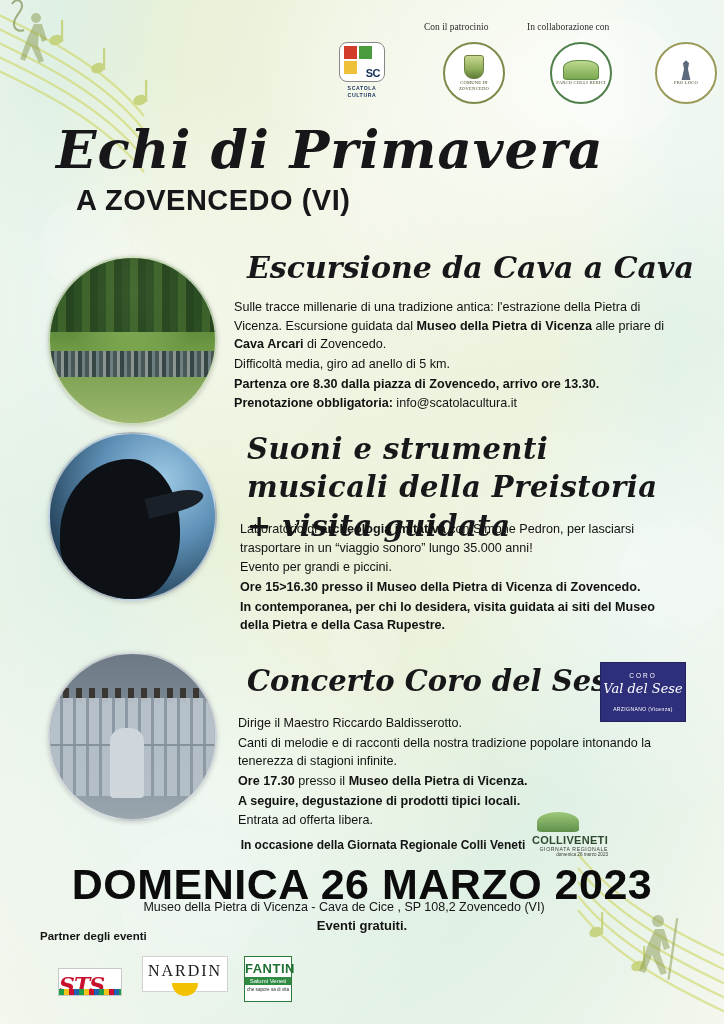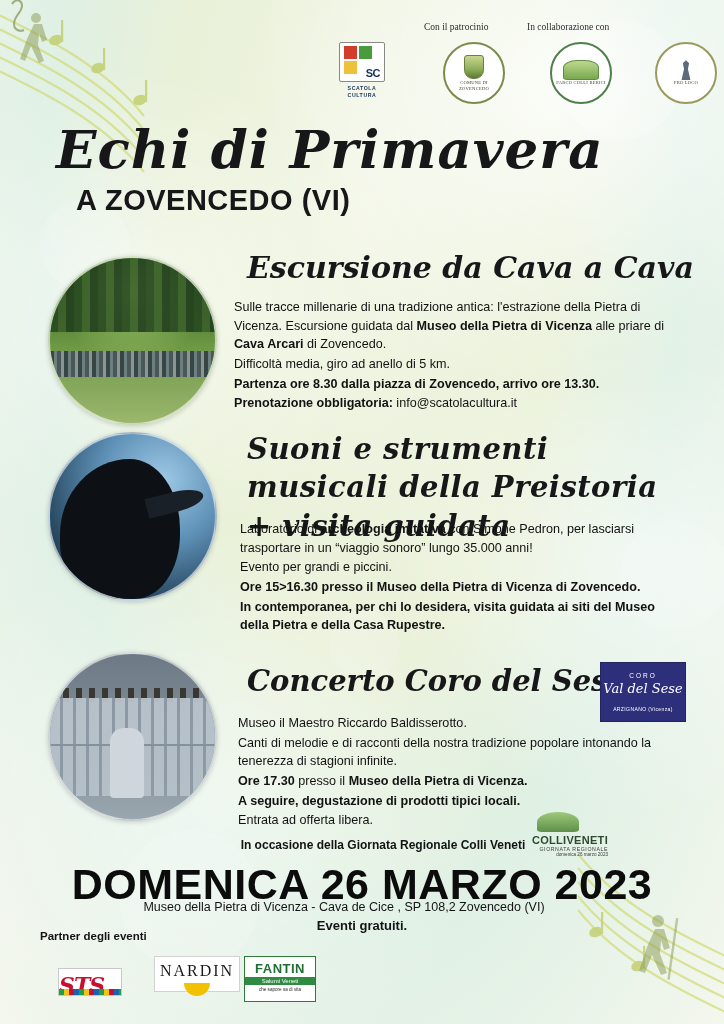--- a/index.html
+++ b/index.html
@@ -84,21 +84,21 @@
     text-align: center;
   }
   .sc-mark {
     width: 44px;
     height: 38px;
     margin: 0 auto;
     border: 1px solid #888;
     background: #fff;
     position: relative;
     overflow: hidden;
-    border-radius: 2px;
+    border-radius: 8px;
   }
   .sc-mark .sc-red { position:absolute; left:4px; top:3px; width:13px; height:13px; background:#d23c2a; }
   .sc-mark .sc-green { position:absolute; left:19px; top:3px; width:13px; height:13px; background:#4a9b3c; }
   .sc-mark .sc-yellow { position:absolute; left:4px; top:18px; width:13px; height:13px; background:#efc13a; }
   .sc-mark .sc-txt {
     position:absolute; right:4px; bottom:2px; font-size:11px; font-weight:bold; color:#16315c; letter-spacing:-0.5px;
   }
   .sc-caption {
     font-size: 5.2px;
     letter-spacing: 0.6px;
@@ -367,38 +367,38 @@
   }
   .plogo-sts .bars {
     position: absolute; left: 0; bottom: 0; width: 100%; height: 6px;
     background: repeating-linear-gradient(90deg,
       #1d9f4a 0px, #1d9f4a 5px,
       #f0c419 5px, #f0c419 10px,
       #c8102e 10px, #c8102e 15px,
       #1b62b0 15px, #1b62b0 20px);
   }
   .plogo-nardin {
-    left: 96px; top: 0; width: 86px; height: 36px;
+    left: 84px; top: 0; width: 86px; height: 36px;
     border: 1px solid #d2d2d2;
     text-align: center;
   }
   .plogo-nardin .nd-name {
     font-family: "Liberation Serif", serif;
     font-size: 16px;
     letter-spacing: 2px;
     color: #1a1a1a;
     margin-top: 5px;
   }
   .plogo-nardin .nd-dot {
     width: 26px; height: 13px; margin: 3px auto 0;
     background: #f2c200;
     border-radius: 0 0 26px 26px;
   }
   .plogo-fantin {
-    left: 186px; top: 0; width: 72px; height: 46px;
+    left: 186px; top: 0; width: 48px; height: 46px;
     border: 1px solid #2f7a3a;
     background: #ffffff;
     text-align: center;
   }
   .plogo-fantin .ft-name {
     font-weight: bold;
     font-size: 13px;
     color: #1f6f32;
     letter-spacing: 0.5px;
     margin-top: 4px;
@@ -555,21 +555,21 @@
     <div class="choir-row row-b"></div>
     <div class="conductor"></div>
   </div>
   <div class="sec-title sec-title-3">Concerto Coro del Sese</div>
   <div class="coro-logo">
     <div class="c1">CORO</div>
     <div class="c2">Val del Sese</div>
     <div class="c3">ARZIGNANO (Vicenza)</div>
   </div>
   <div class="body-text body-3">
-    <p>Museo il Maestro Riccardo Baldisserotto.</p>
+    <p>Dirige il Maestro Riccardo Baldisserotto.</p>
     <p>Canti di melodie e di racconti della nostra tradizione popolare intonando la tenerezza di stagioni infinite.</p>
     <p><span class="b">Ore 17.30</span> presso il <span class="b">Museo della Pietra di Vicenza.</span></p>
     <p class="b">A seguire, degustazione di prodotti tipici locali.</p>
     <p>Entrata ad offerta libera.</p>
   </div>
 
   <div class="colli-logo">
     <div class="hill"></div>
     <div class="cv-name">COLLIVENETI</div>
     <div class="cv-sub">GIORNATA REGIONALE</div>

